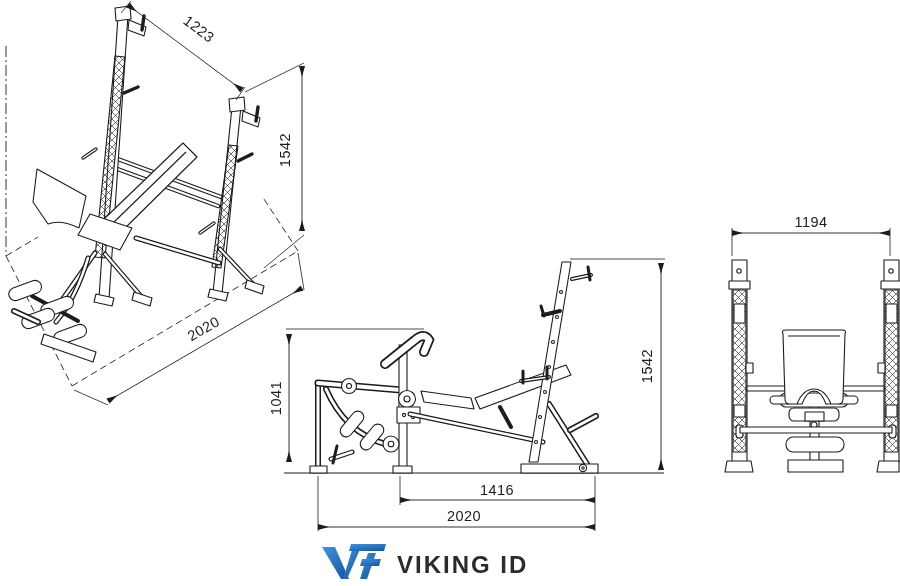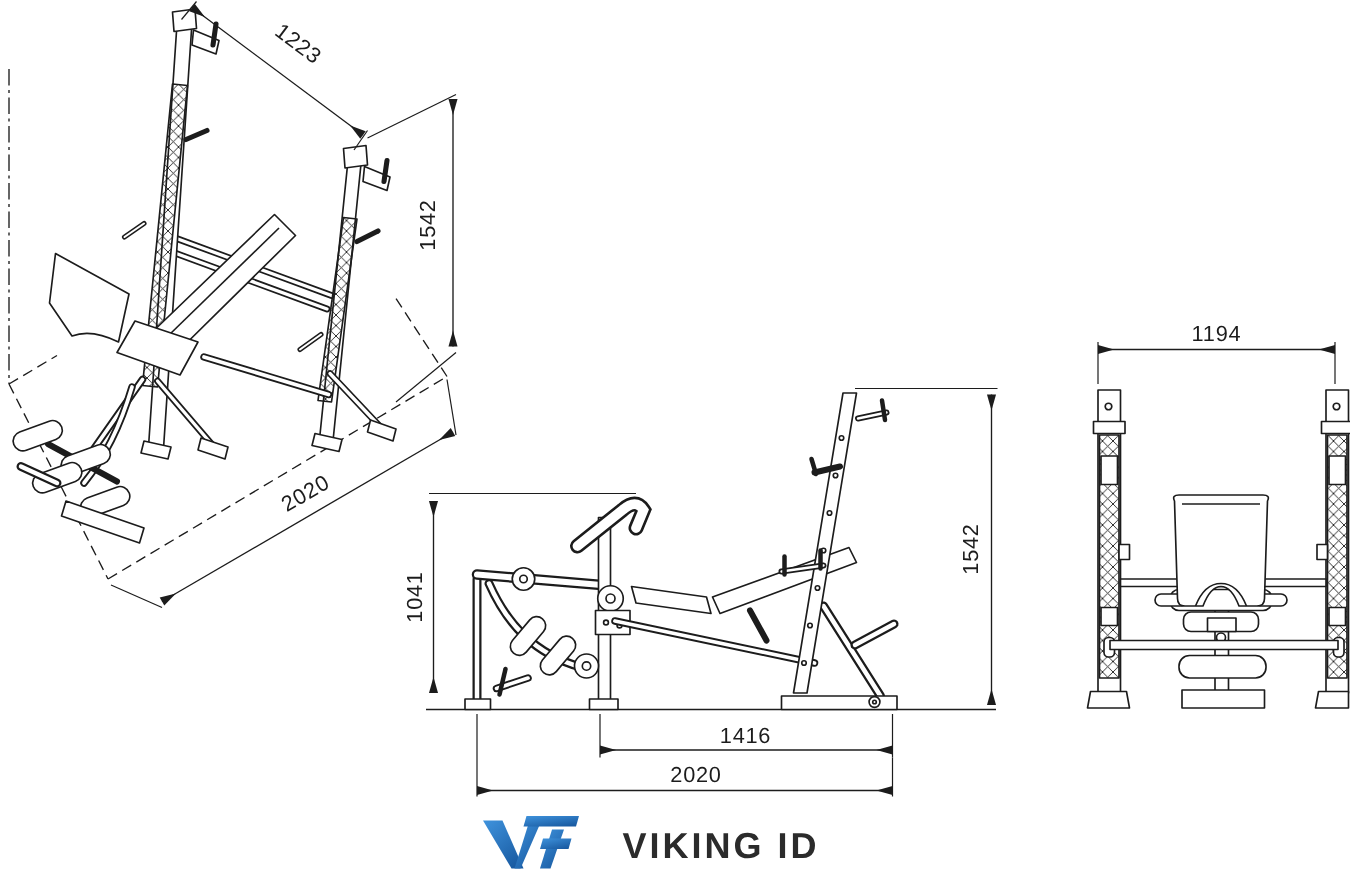--- a/index.html
+++ b/index.html
@@ -9,21 +9,21 @@
   .dimtxt{font-size:14.5px;fill:#1c1c1c;letter-spacing:.5px;}
   .ln{stroke:#1c1c1c;stroke-width:1.1;fill:none;stroke-linejoin:round;}
   .fw{stroke:#1c1c1c;stroke-width:1.1;fill:#ffffff;stroke-linejoin:round;}
   .fh{stroke:#1c1c1c;stroke-width:1.1;fill:url(#xh);stroke-linejoin:round;}
   .dim{stroke:#1c1c1c;stroke-width:0.9;fill:none;}
   .ext{stroke:#1c1c1c;stroke-width:0.8;fill:none;}
   .dash{stroke:#1c1c1c;stroke-width:0.9;fill:none;stroke-dasharray:7 4;}
   .dashdot{stroke:#1c1c1c;stroke-width:0.9;fill:none;stroke-dasharray:11 3 2 3;}
   .to{stroke:#1c1c1c;fill:none;stroke-linecap:round;}
   .ti{stroke:#ffffff;fill:none;stroke-linecap:round;}
-  .logo{position:absolute;left:322px;top:542px;display:flex;align-items:center;gap:27px;}
+  .logo{position:absolute;left:322px;top:542px;display:flex;align-items:center;gap:9px;}
   .brand{font-size:24px;font-weight:bold;color:#2b2b2b;letter-spacing:2px;
          font-family:"Liberation Sans",sans-serif;padding-top:6px;}
 </style>
 </head>
 <body>
 
 <div class="canvas">
 
 <svg width="900" height="586" viewBox="0 0 900 586">
 <defs>

